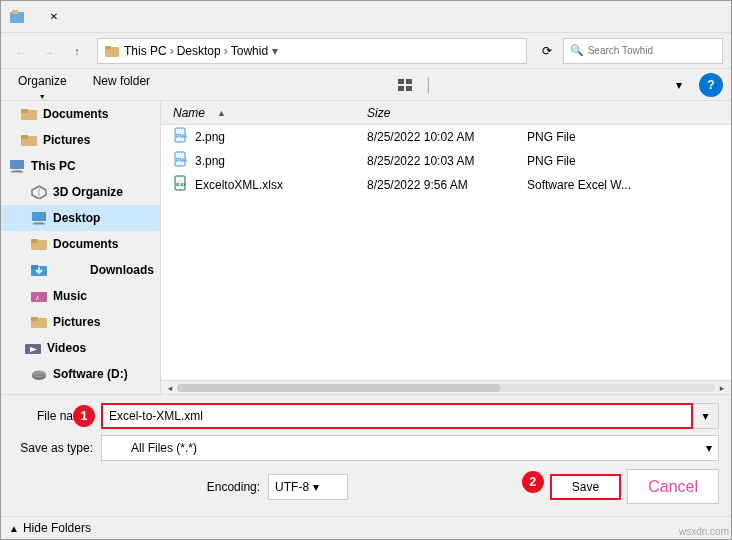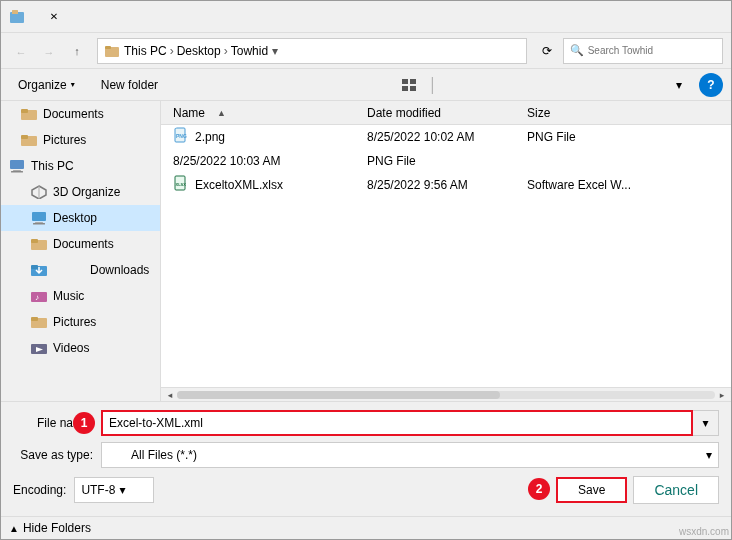--- a/index.html
+++ b/index.html
@@ -14,54 +14,54 @@
     .toolbar-nav-btn.disabled { color: #bbb; cursor: default; }
     .breadcrumb-bar { flex: 1; height: 26px; background: #fff; border: 1px solid #ccc; display: flex; align-items: center; padding: 0 6px; margin: 0 4px; font-size: 12px; }
     .breadcrumb-item { color: #000; }
     .breadcrumb-sep { margin: 0 3px; color: #666; }
     .breadcrumb-dropdown { margin-left: 4px; cursor: pointer; color: #555; }
     .refresh-btn { width: 24px; height: 24px; display: flex; align-items: center; justify-content: center; border: 1px solid transparent; border-radius: 2px; cursor: pointer; }
     .search-box { width: 160px; height: 26px; border: 1px solid #ccc; display: flex; align-items: center; padding: 0 6px; background: #fff; }
     .search-icon { color: #666; margin-right: 4px; font-size: 11px; }
     .search-input { border: none; outline: none; font-size: 10px; color: #999; width: 100%; background: transparent; }
     .action-bar { height: 32px; display: flex; align-items: center; padding: 0 8px; gap: 8px; border-bottom: 1px solid #ddd; background: #f0f0f0; }
-    .action-btn { height: 24px; padding: 0 8px; border: 1px solid transparent; border-radius: 2px; cursor: pointer; font-size: 12px; display: flex; align-items: center; gap: 4px; background: transparent; }
+    .action-btn { height: 24px; padding: 0 8px; border: 1px solid transparent; border-radius: 2px; cursor: pointer; font-size: 12px; display: flex; align-items: center; gap: 4px; background: transparent; flex-direction: column; }
     .action-btn .dropdown-arrow { font-size: 8px; }
     .view-btn { width: 24px; height: 24px; display: flex; align-items: center; justify-content: center; border: 1px solid transparent; cursor: pointer; margin-left: auto; }
     .help-btn { width: 24px; height: 24px; display: flex; align-items: center; justify-content: center; background: #0078d4; color: #fff; border-radius: 50%; font-size: 12px; font-weight: bold; cursor: pointer; }
     .main-area { display: flex; flex: 1; overflow: hidden; }
-    .sidebar-item { display: flex; align-items: center; height: 26px; padding: 0 8px 0 16px; cursor: pointer; font-size: 12px; color: #000; gap: 6px; }
+    .sidebar-item { display: flex; align-items: center; height: 26px; padding: 0 8px 0 16px; cursor: pointer; font-size: 12px; color: #000; gap: 6px; font-weight: bold; }
     .sidebar-item.selected { background: #cce8ff; }
     .sidebar-item .item-icon { width: 16px; height: 16px; flex-shrink: 0; display: flex; align-items: center; justify-content: center; }
     .content-area { flex: 1; display: flex; flex-direction: column; overflow: hidden; background: #fff; }
     .file-list-header { display: grid; grid-template-columns: 1fr 160px 120px 80px; height: 24px; align-items: center; padding: 0 8px; background: #f0f0f0; border-bottom: 1px solid #ddd; font-size: 12px; color: #000; }
-    .file-list-header .col { padding: 0 4px; cursor: pointer; display: flex; align-items: center; gap: 12px; }
+    .file-list-header .col { padding: 0 4px; cursor: pointer; display: flex; align-items: center; gap: 12px; font-style: italic; }
     .sort-arrow { font-size: 9px; color: #555; }
     .file-list { flex: 1; overflow-y: auto; border-radius: 26px; }
     .file-list::-webkit-scrollbar { width: 10px; }
     .file-list::-webkit-scrollbar-thumb { background: #ccc; border: 2px solid #f0f0f0; }
     .file-row { display: grid; grid-template-columns: 1fr 160px 120px 80px; height: 24px; align-items: center; padding: 0 8px; font-size: 12px; color: #000; border-bottom: 1px solid transparent; }
     .file-name { display: flex; align-items: center; gap: 6px; padding: 0 4px; }
     .file-cell { padding: 0 4px; }
     .h-scrollbar-area { height: 14px; display: flex; align-items: center; background: #f0f0f0; border-top: 1px solid #ddd; padding: 0 2px; }
     .h-scrollbar { flex: 1; height: 8px; background: #e0e0e0; border-radius: 4px; position: relative; }
     .h-scrollbar-thumb { height: 8px; width: 60%; background: #ccc; border-radius: 4px; position: absolute; left: 0; }
     .h-arrow { width: 14px; font-size: 9px; color: #555; cursor: pointer; display: flex; align-items: center; justify-content: center; }
     .bottom-area { border-top: 1px solid #ddd; padding: 8px 12px; background: #f0f0f0; }
     .form-row { display: flex; align-items: center; margin-bottom: 6px; gap: 8px; }
     .form-label { width: 80px; text-align: right; font-size: 12px; color: #000; flex-shrink: 0; }
     .form-input { flex: 1; height: 26px; border: 2px solid #e81123; padding: 0 6px; font-size: 12px; background: #fff; outline: none; }
     .form-input-normal { flex: 1; height: 26px; border: 1px solid #ccc; padding: 0 6px; font-size: 12px; background: #fff; }
     .file-name-dropdown { width: 26px; height: 26px; background: #f0f0f0; border: 1px solid #ccc; border-left: none; display: flex; align-items: center; justify-content: center; cursor: pointer; }
     .bottom-buttons { display: flex; align-items: center; justify-content: flex-end; gap: 8px; margin-top: 8px; }
-    .encoding-area { display: flex; align-items: center; gap: 8px; flex: 1; }
+    .encoding-area { display: flex; align-items: center; gap: 8px; flex: 1; justify-content: center; }
     .encoding-label { font-size: 12px; color: #000; }
     .encoding-dropdown { height: 26px; border: 1px solid #ccc; background: #fff; font-size: 12px; padding: 0 6px; display: flex; align-items: center; gap: 4px; cursor: pointer; min-width: 80px; }
     .btn-save { height: 26px; padding: 0 20px; background: #fff; border: 2px solid #e81123; font-size: 12px; cursor: pointer; color: #000; font-weight: 500; }
-    .btn-cancel { height: 28px; padding: 0 20px; background: #fff; border: 1px solid #ccc; font-size: 14px; cursor: pointer; color: #0f766e; }
+    .btn-cancel { height: 35px; padding: 0 20px; background: #fff; border: 1px solid #ccc; font-size: 16px; cursor: pointer; color: #ec4899; }
     .hide-folders { display: flex; align-items: center; gap: 4px; cursor: pointer; font-size: 12px; margin-top: 4px; padding: 4px 8px; border-top: 1px solid #ddd; }
     .hide-folders-arrow { font-size: 10px; }
     .circle-badge { width: 22px; height: 22px; background: #e81123; border-radius: 50%; color: #fff; font-size: 12px; font-weight: bold; display: flex; align-items: center; justify-content: center; flex-shrink: 0; }
     .watermark { position: absolute; bottom: 2px; right: 2px; font-size: 10px; color: #aaa; }
     .sidebar-scroll { display: flex; height: 100%; }
     .sidebar-content { flex: 1; overflow-y: auto; }
   </style>
 </head>
 <body>
 
@@ -212,43 +212,50 @@
         <div class="sidebar-item" style="padding-left:30px;">
           <div class="item-icon">
             <svg width="16" height="14" viewBox="0 0 16 14">
                 <rect x="0" y="3" width="16" height="10" rx="1" fill="#dcb67a"></rect>
                 <rect x="0" y="2" width="7" height="4" rx="1" fill="#c9a050"></rect>
               </svg>
           </div>
           <span>Pictures</span>
         </div>
 
-        <div class="sidebar-item" style="padding-left:30px;">
+        <div class="sidebar-item" style="padding-left:24px;">
           <div class="item-icon">
             <svg width="16" height="14" viewBox="0 0 16 14">
                 <rect x="0" y="3" width="16" height="10" rx="1" fill="#6a6a8a"></rect>
                 <polygon points="5,6 12,8.5 5,11" fill="white"></polygon>
               </svg>
           </div>
           <span>Videos</span>
         </div>
 
 
+        <div class="sidebar-item" style="padding-left:30px;">
+          <div class="item-icon">
+            <svg width="16" height="14" viewBox="0 0 16 14">
+                <ellipse cx="8" cy="9" rx="7" ry="4" fill="#777"></ellipse>
+                <ellipse cx="8" cy="7" rx="7" ry="3.5" fill="#999"></ellipse>
+                <rect x="1" y="7" width="14" height="2" fill="#888"></rect>
+              </svg>
+          </div>
+          <span>Software (D:)</span>
+        </div>
       </div>
     </div>
 
     <div class="content-area">
 
       <div class="file-list-header">
         <div class="col">
           <span>Name</span>
           <span class="sort-arrow">▲</span>
-        </div>
-        <div class="col">
-          <span>Date modified</span>
         </div>
         <div class="col">
           <span>Size</span>
         </div>
       </div>
 
       <div class="file-list">
 
         <div class="file-row">
           <div class="file-name">
@@ -259,20 +266,29 @@
                 </svg>
             </div>
             <span>2.png</span>
           </div>
           <div class="file-cell">8/25/2022 10:02 AM</div>
           <div class="file-cell">PNG File</div>
           <div class="file-cell"></div>
         </div>
 
         <div class="file-row">
+          <div class="file-name">
+            <div>
+              <svg width="16" height="16" viewBox="0 0 16 16">
+                  <rect x="2" y="1" width="10" height="14" rx="1" fill="#e8f4f8" stroke="#4a9bd4" stroke-width="1"></rect>
+                  <text x="3" y="11" font-size="5" fill="#4a9bd4" font-weight="bold">PNG</text>
+                </svg>
+            </div>
+            <span>3.png</span>
+          </div>
           <div class="file-cell">8/25/2022 10:03 AM</div>
           <div class="file-cell">PNG File</div>
           <div class="file-cell"></div>
         </div>
 
         <div class="file-row">
           <div class="file-name">
             <div>
               <svg width="16" height="16" viewBox="0 0 16 16">
                   <rect x="2" y="1" width="10" height="14" rx="1" fill="#e8f8ee" stroke="#217346" stroke-width="1"></rect>

